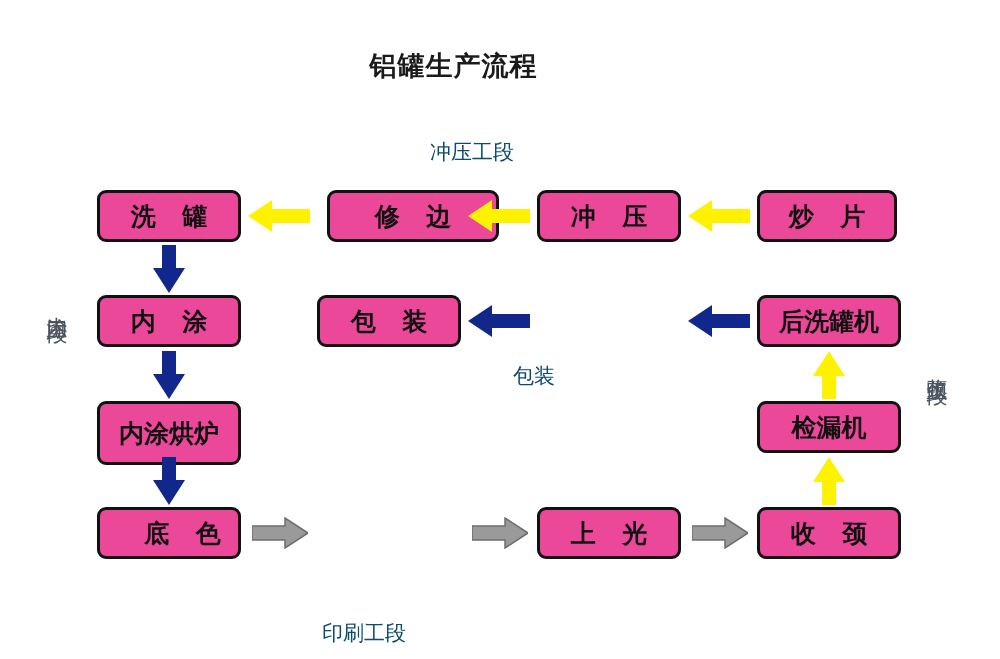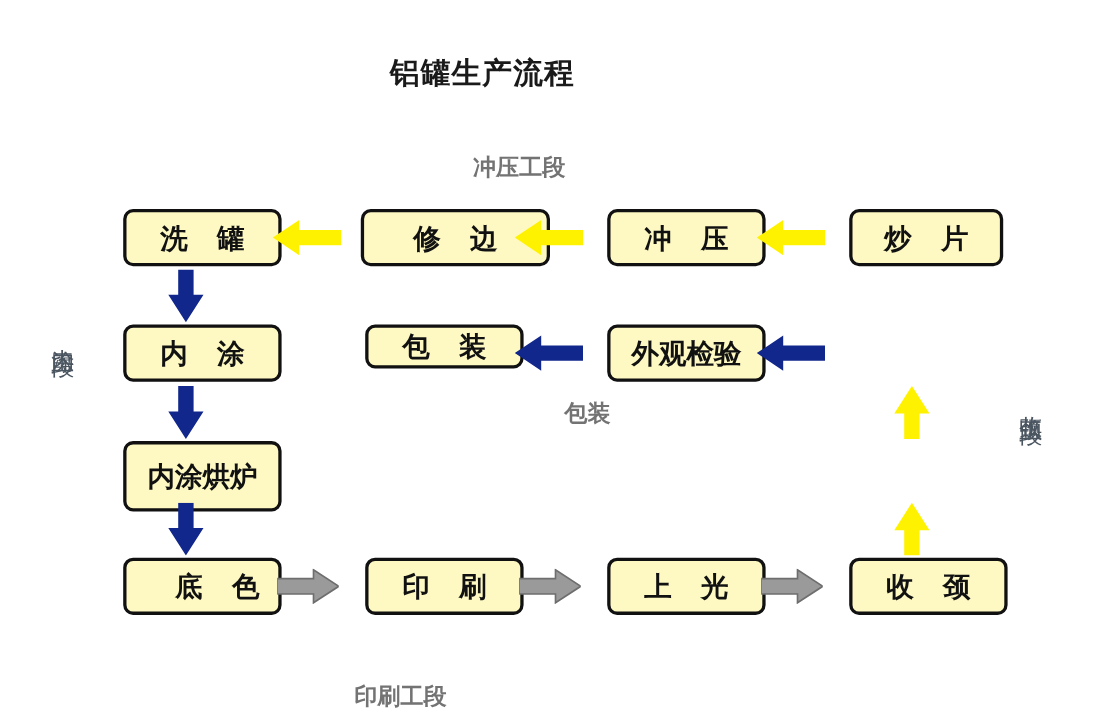--- a/index.html
+++ b/index.html
@@ -22,45 +22,45 @@
   .title {
     position: absolute;
     left: 0;
     top: 48px;
     width: 877px;
     text-align: center;
     font-size: 27px;
     font-weight: 700;
     color: #1a1a1a;
     letter-spacing: 1px;
+    padding-left: 15px;
   }
   .node {
     position: absolute;
     box-sizing: border-box;
     border: 3px solid #111111;
     border-radius: 9px;
-    background: #fef9c3;
+    background: #ec4899;
     display: flex;
     align-items: center;
     justify-content: center;
     font-size: 25px;
     font-weight: 600;
     color: #111111;
     line-height: 1;
-    margin-left: 15px;
   }
   .node.spaced {
     letter-spacing: 9px;
     text-indent: 9px;
   }
   .section-label {
     position: absolute;
     font-size: 21px;
-    color: #737373;
-    font-weight: 700;
+    color: #0c4a6e;
+    font-weight: 400;
     white-space: nowrap;
   }
   .vlabel {
     position: absolute;
     font-size: 21px;
     color: #4a5560;
     font-weight: 500;
     writing-mode: vertical-rl;
     text-orientation: upright;
     letter-spacing: 2px;
@@ -83,21 +83,21 @@
   <div class="section-label" style="left:470px; top:362px;margin-left:43px;">包装</div>
 
   <div class="section-label" style="left:322px; top:578px;margin-top:41px;">印刷工段</div>
 
   <div class="vlabel" style="left:43px; top:300px;">内涂工段</div>
 
   <div class="vlabel" style="left:923px; top:362px;">收颈工段</div>
 
   <div class="node spaced" style="left:97px; top:190px; width:144px; height:52px;">洗 罐</div>
 
-  <div class="node spaced" style="left:313px; top:190px; width:172px; height:52px;">修 边</div>
+  <div class="node spaced" style="left:327px; top:190px; width:172px; height:52px;">修 边</div>
 
   <div class="node spaced" style="left:537px; top:190px; width:144px; height:52px;text-align:right;">冲 压</div>
 
   <div class="node spaced" style="left:757px; top:190px; width:140px; height:52px;">炒 片</div>
 
   <div class="arrow" style="left:248px; top:198px;">
     <svg width="62" height="36" viewBox="0 0 62 36">
       <polygon points="0,18 24,2 24,11 62,11 62,25 24,25 24,34" fill="#FFF200"></polygon>
     </svg>
   </div>
@@ -107,42 +107,42 @@
     </svg>
   </div>
   <div class="arrow" style="left:688px; top:198px;">
     <svg width="62" height="36" viewBox="0 0 62 36">
       <polygon points="0,18 24,2 24,11 62,11 62,25 24,25 24,34" fill="#FFF200"></polygon>
     </svg>
   </div>
 
   <div class="node spaced" style="left:97px; top:295px; width:144px; height:52px;">内 涂</div>
 
-  <div class="node spaced" style="left:317px; top:295px; width:144px; height:40px;">包 装</div>
+  <div class="node spaced" style="left:317px; top:295px; width:144px; height:52px;">包 装</div>
 
-  <div class="node" style="left:537px; top:295px; width:144px; height:52px;">外观检验</div>
 
+  <div class="node" style="left:757px; top:295px; width:144px; height:52px;">后洗罐机</div>
 
   <div class="arrow" style="left:468px; top:303px;">
     <svg width="62" height="36" viewBox="0 0 62 36">
       <polygon points="0,18 24,2 24,11 62,11 62,25 24,25 24,34" fill="#12278C"></polygon>
     </svg>
   </div>
   <div class="arrow" style="left:688px; top:303px;">
     <svg width="62" height="36" viewBox="0 0 62 36">
       <polygon points="0,18 24,2 24,11 62,11 62,25 24,25 24,34" fill="#12278C"></polygon>
     </svg>
   </div>
 
   <div class="node" style="left:97px; top:401px; width:144px; height:64px;">内涂烘炉</div>
 
+  <div class="node" style="left:757px; top:401px; width:144px; height:52px;">检漏机</div>
 
   <div class="node spaced" style="left:97px; top:507px; width:144px; height:52px;padding-left:27px;">底 色</div>
 
-  <div class="node spaced" style="left:317px; top:507px; width:144px; height:52px;">印 刷</div>
 
   <div class="node spaced" style="left:757px; top:507px; width:144px; height:52px;">收 颈</div>
 
   <div class="node spaced" style="left:537px; top:507px; width:144px; height:52px;">上 光</div>
 
   <div class="arrow" style="left:252px; top:517px;">
     <svg width="56" height="32" viewBox="0 0 56 32">
       <polygon points="0,9 33,9 33,1 56,16 33,31 33,23 0,23" fill="#9A9A9A" stroke="#6E6E6E" stroke-width="1.5"></polygon>
     </svg>
   </div>

